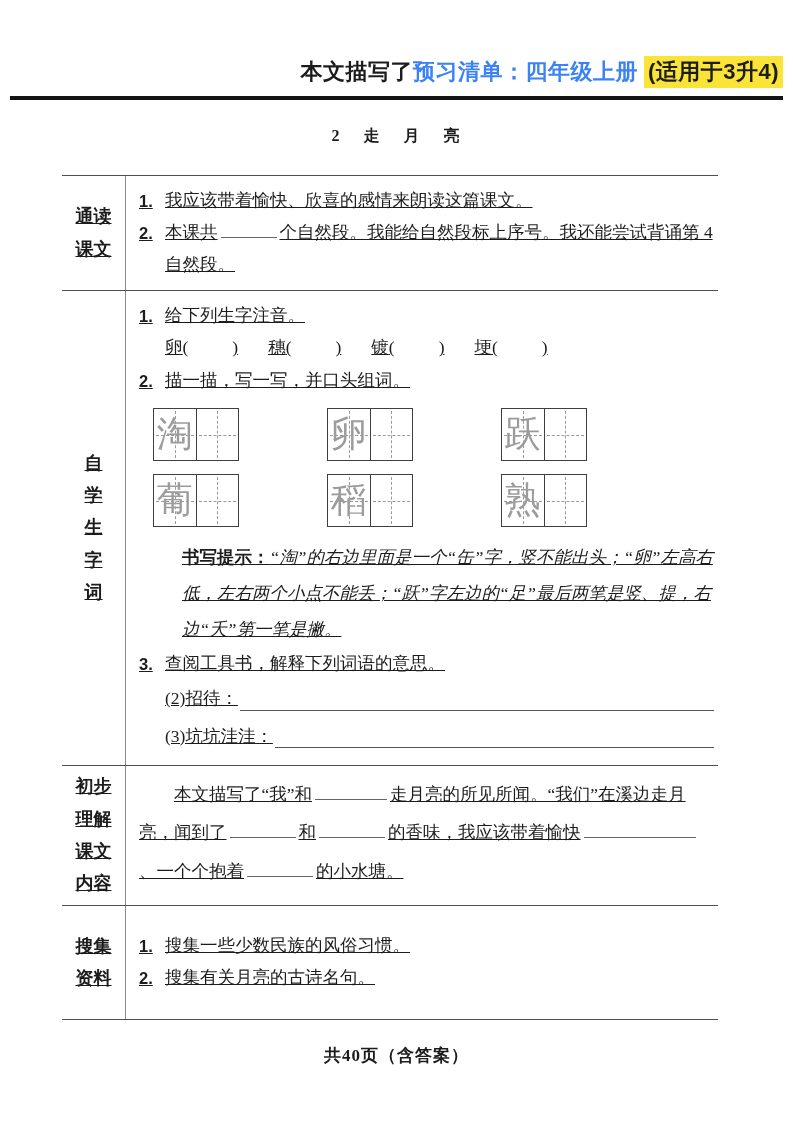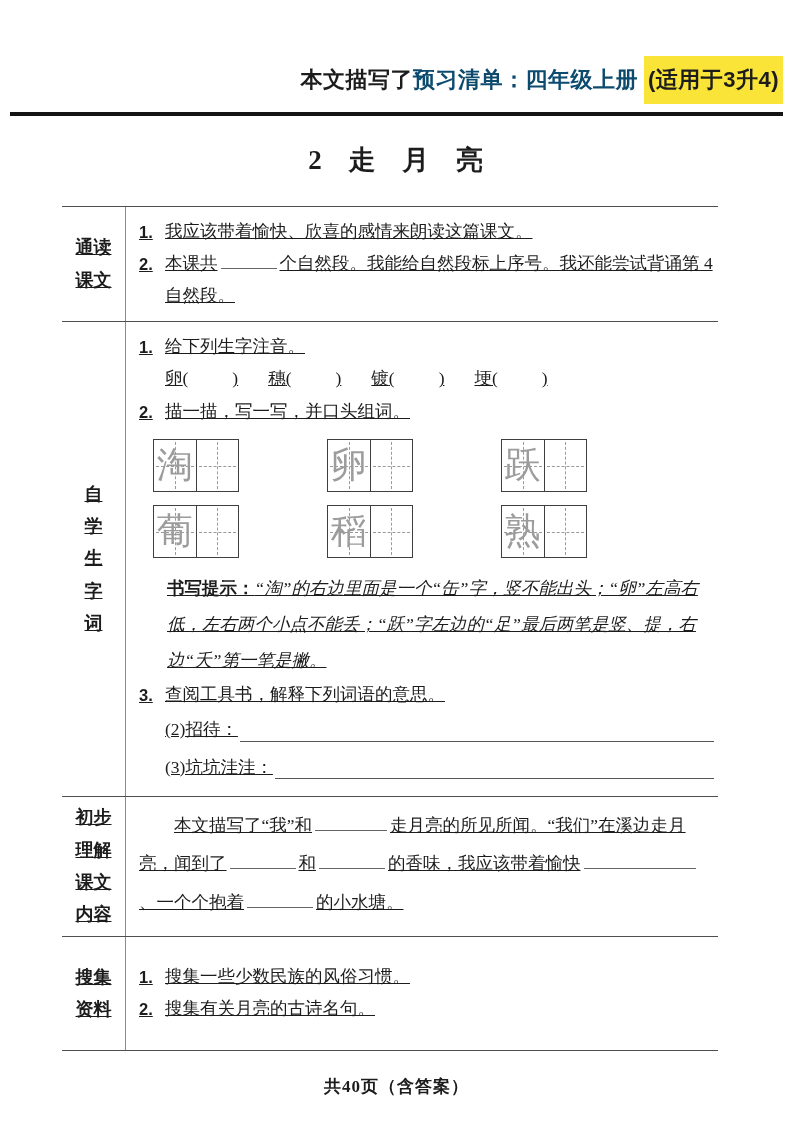--- a/index.html
+++ b/index.html
@@ -8,30 +8,30 @@
     width:793px; height:1122px; position:relative; overflow:hidden;
     font-family:"Liberation Serif","DejaVu Serif",serif;
     color:#1c1c1c;
   }
   
   .header {
     margin:56px 10px 0 0; text-align:right;
     font-family:"Liberation Sans","DejaVu Sans",sans-serif;
     font-weight:bold; font-size:22px; letter-spacing:0.5px;
   }
-  .hdr-red { color:#0c4a6e; }
-  .hdr-highlight { background:#f9e437; padding:9px 4px; margin-left:6px; display:inline-block; }
+  .hdr-red { color:#3b82f6; }
+  .hdr-highlight { background:#f9e437; padding:1px 4px; margin-left:6px; display:inline-block; }
   .double-rule {
     margin:8px 10px 0 10px; height:4px;
     border-top:2.5px solid #141414; border-bottom:2px solid #141414;
   }
   
   .lesson-title {
     margin-top:26px; text-align:center;
-    font-size:27px; font-weight:bold; word-spacing:16px; letter-spacing:2px;
+    font-size:16px; font-weight:bold; word-spacing:16px; letter-spacing:2px;
   }
   
   .worksheet { margin:28px 0 0 62px; width:656px;text-decoration:underline; }
   .ws-row { display:flex; border-top:1.5px solid #4f4f4f; }
   .ws-row:last-child { border-bottom:1.5px solid #4f4f4f; }
   .row-label {
     width:64px; flex:0 0 64px; border-right:1.2px solid #8a8a8a;
     display:flex; flex-direction:column; justify-content:center; align-items:center;
     font-weight:bold; font-size:18px; line-height:1.8; text-align:center;
   }
@@ -53,21 +53,21 @@
   .gcell { flex:1; position:relative; }
   .gcell.second { border-left:1.2px solid #3f3f3f; }
   .gcell::before { content:""; position:absolute; left:2px; right:2px; top:50%; border-top:1px dashed #9a9a9a; }
   .gcell::after  { content:""; position:absolute; top:2px; bottom:2px; left:50%; border-left:1px dashed #9a9a9a; }
   .trace-char {
     position:absolute; inset:0; z-index:2;
     display:flex; align-items:center; justify-content:center;
     font-size:36px; color:#9c9c9c; font-family:"DejaVu Serif",serif;
   }
   
-  .tip { margin-left:28px; line-height:2.05; }
+  .tip { margin-left:43px; line-height:2.05; }
   .tip-label { font-weight:bold; }
   .tip-text { font-style:italic; }
   
   .def-row { display:flex; margin-left:26px; line-height:2.15; align-items:flex-end; }
   .def-label { white-space:nowrap; }
   .def-line { flex:1; border-bottom:1.2px solid #555; margin:0 2px 7px 2px; }
   
   .summary { line-height:2.2; text-indent:2em; padding-right:2px; }
   .w72 { width:72px; } .w66 { width:66px; } .w112 { width:112px; }
   

